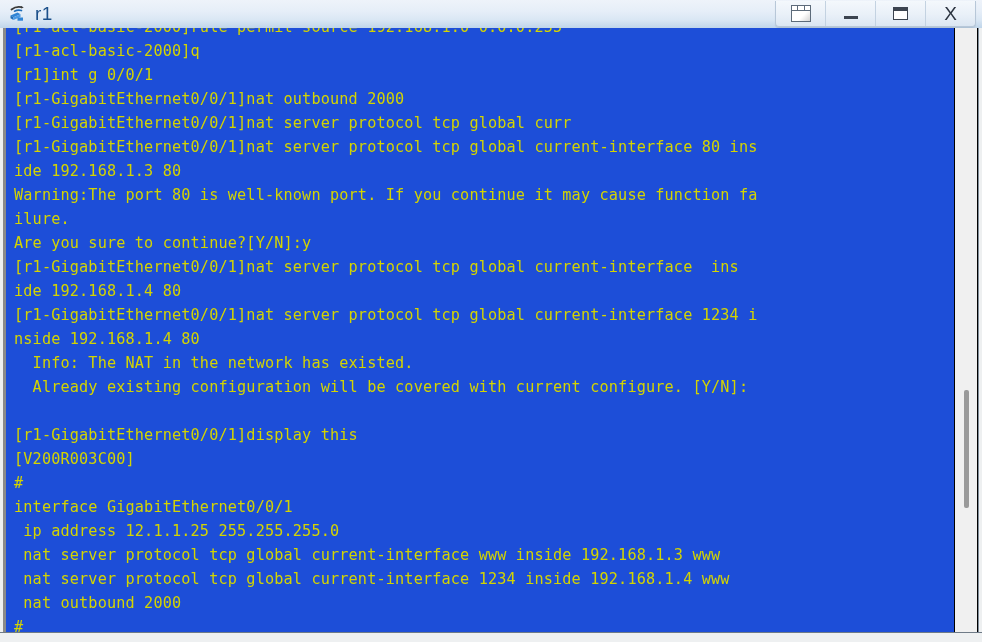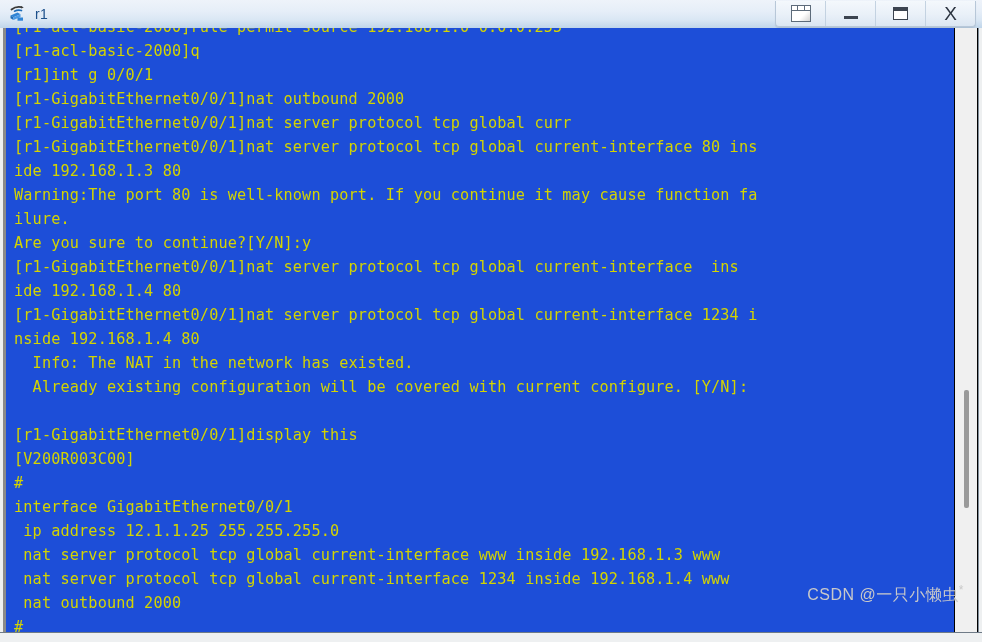--- a/index.html
+++ b/index.html
@@ -43,21 +43,21 @@
   }
   .app-icon {
     width: 22px;
     height: 22px;
     position: relative;
     flex: 0 0 auto;
     margin-right: 5px;
   }
   .title-text {
     font-family: "Liberation Sans", sans-serif;
-    font-size: 14px;
+    font-size: 19px;
     color: #1b4f8a;
     line-height: 28px;
     letter-spacing: 0.3px;
   }
 
   
   #win-buttons {
     position: absolute;
     right: 6px;
     top: 1px;
@@ -263,17 +263,14 @@
       <div id="term">
         <div id="term-lines"><div class="tline">[r1-acl-basic-2000]rule permit source 192.168.1.0 0.0.0.255</div><div class="tline">[r1-acl-basic-2000]q</div><div class="tline">[r1]int g 0/0/1</div><div class="tline">[r1-GigabitEthernet0/0/1]nat outbound 2000</div><div class="tline">[r1-GigabitEthernet0/0/1]nat server protocol tcp global curr</div><div class="tline">[r1-GigabitEthernet0/0/1]nat server protocol tcp global current-interface 80 ins</div><div class="tline">ide 192.168.1.3 80</div><div class="tline">Warning:The port 80 is well-known port. If you continue it may cause function fa</div><div class="tline">ilure.</div><div class="tline">Are you sure to continue?[Y/N]:y</div><div class="tline">[r1-GigabitEthernet0/0/1]nat server protocol tcp global current-interface  ins</div><div class="tline">ide 192.168.1.4 80</div><div class="tline">[r1-GigabitEthernet0/0/1]nat server protocol tcp global current-interface 1234 i</div><div class="tline">nside 192.168.1.4 80</div><div class="tline">  Info: The NAT in the network has existed.</div><div class="tline">  Already existing configuration will be covered with current configure. [Y/N]:</div><div class="tline"></div><div class="tline">[r1-GigabitEthernet0/0/1]display this</div><div class="tline">[V200R003C00]</div><div class="tline">#</div><div class="tline">interface GigabitEthernet0/0/1</div><div class="tline"> ip address 12.1.1.25 255.255.255.0</div><div class="tline"> nat server protocol tcp global current-interface www inside 192.168.1.3 www</div><div class="tline"> nat server protocol tcp global current-interface 1234 inside 192.168.1.4 www</div><div class="tline"> nat outbound 2000</div><div class="tline">#</div></div>
       </div>
       <div id="scroll-track">
         <div id="scroll-thumb"></div>
       </div>
     </div>
     <div id="bottom-strip"></div>
   </div>
 
-  <div id="watermark">
-    <span>CSDN @一只小懒虫</span><span class="star">*</span>
-  </div>
 
 </div>
 
 </body></html>

